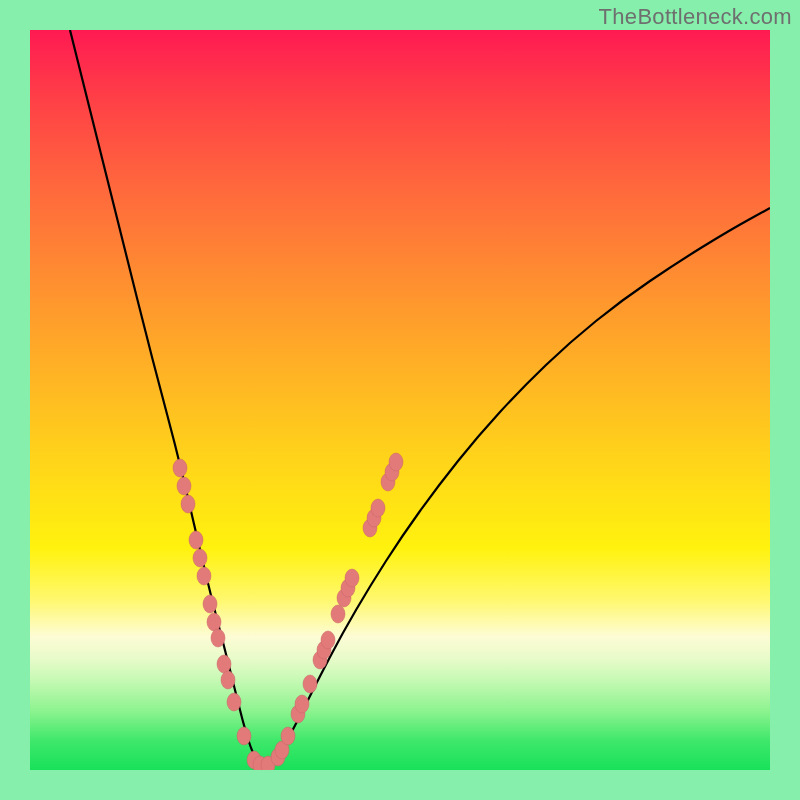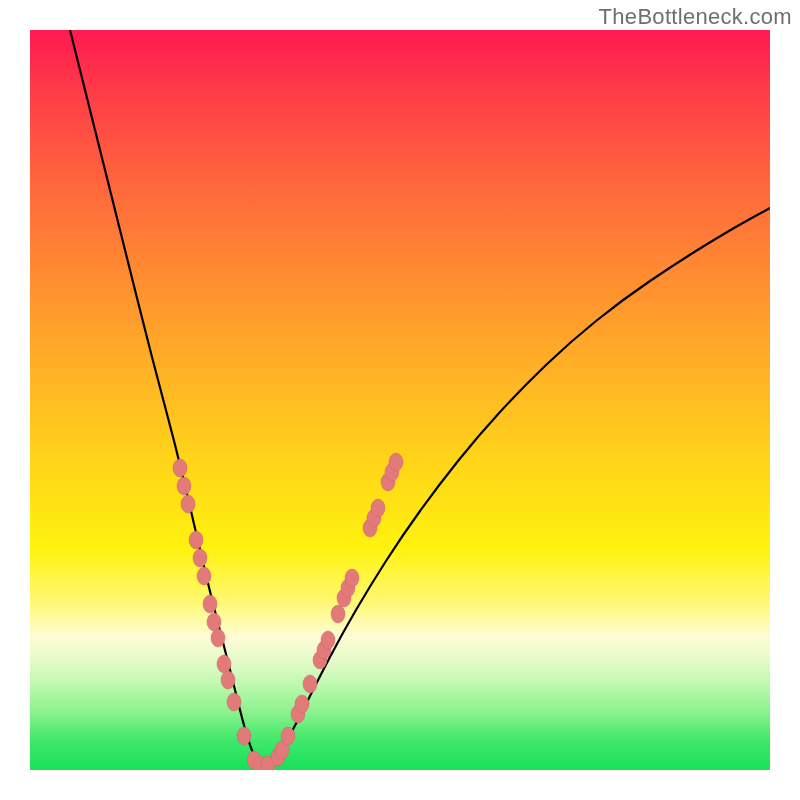--- a/index.html
+++ b/index.html
@@ -8,21 +8,21 @@
     width: 800px;
     height: 800px;
     background: #000;
     overflow: hidden;
     font-family: Arial, Helvetica, sans-serif;
   }
   .frame {
     position: relative;
     width: 800px;
     height: 800px;
-    background: #ffffff;
+    background: #86efac;
   }
   .plot-area {
     position: absolute;
     left: 30px;
     top: 30px;
     width: 740px;
     height: 740px;
     overflow: hidden;
   }
   .gradient {

